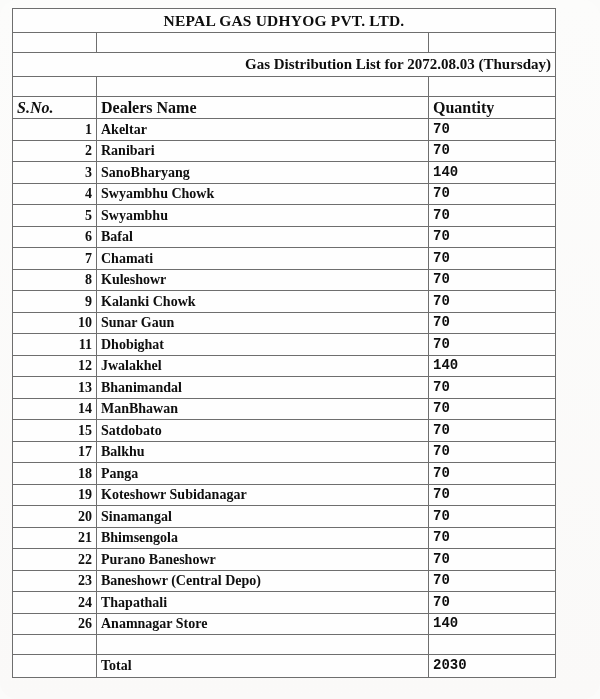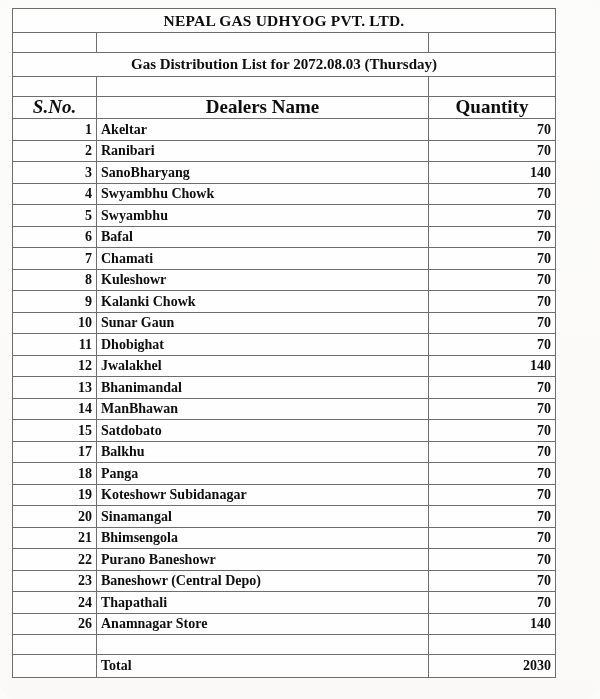--- a/index.html
+++ b/index.html
@@ -44,43 +44,42 @@
   col.c-quantity { width: 127px; }
 
   tr.r-title td {
     height: 23px;
     text-align: center;
     font-size: 15.5px;
     letter-spacing: 0.2px;
   }
   tr.r-subtitle td {
     height: 23px;
-    text-align: center;
+    text-align: right;
     font-size: 15px;
   }
   tr.r-blank td { height: 19px; }
   tr.r-head td {
     height: 21px;
-    text-align: center;
-    font-size: 19px;
+    font-size: 16px;
   }
   td.h-sno { font-style: italic; }
   tr.r-data td { height: 20.5px; }
   td.cell-sno {
     text-align: right;
     padding-right: 5px;
   }
   td.cell-dealer {
     text-align: left;
     padding-left: 7px;
     margin-top: 16px;
   }
   td.cell-qty {
-    text-align: right;
     padding-right: 6px;
+    font-family: Liberation Mono, monospace;
   }
   tr.r-total td { height: 22px; }
 </style>
 </head>
 <body>
 
 <div class="page">
   <table class="gas-table">
     <colgroup>
       <col class="c-sno">

